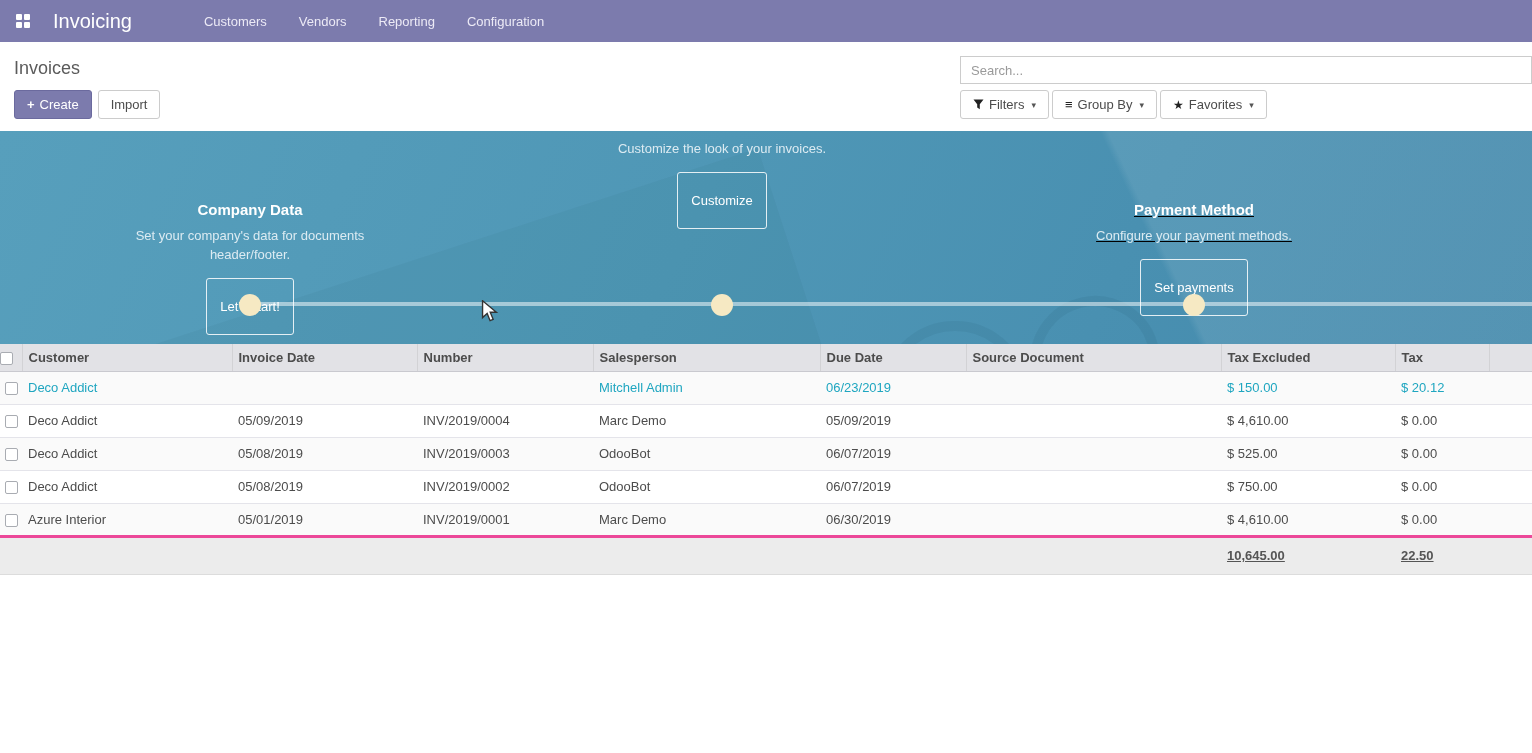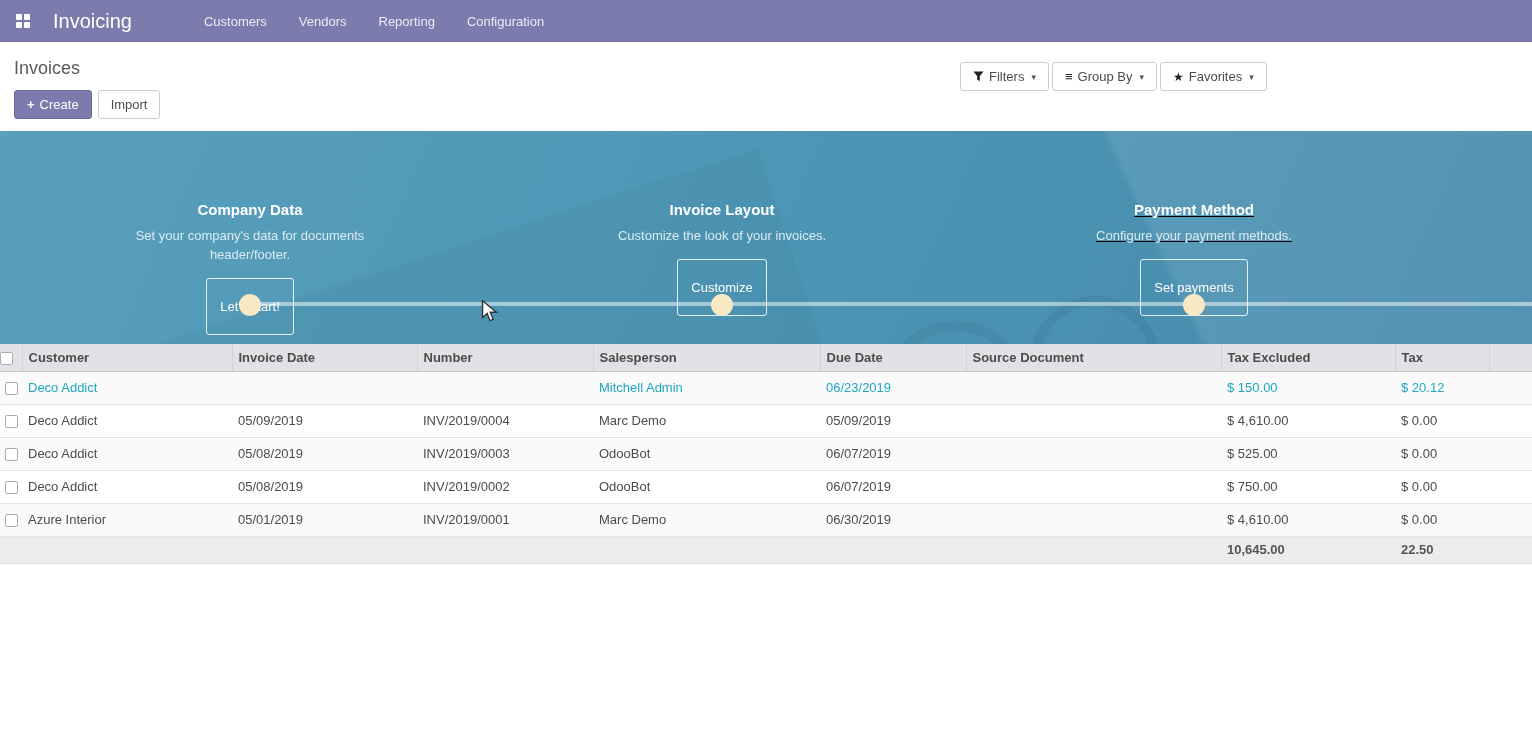--- a/index.html
+++ b/index.html
@@ -49,21 +49,21 @@
   
   table.listview { width:1532px; border-collapse:collapse; table-layout:fixed; font-size:13px; }
   .listview th { background:#e2e2e6; color:#4c4c4c; font-weight:bold; text-align:left; height:27px; padding:0 6px;
       border-right:1px solid rgba(0,0,0,0.07); border-bottom:1px solid #c9c9cf; }
   .listview th.num, .listview td.num { text-align:left; padding-right:7px; }
   .listview td { height:33px; padding:0 6px; color:#4c4c4c; border-bottom:1px solid #e4e4ea; background:#fff; overflow:hidden; white-space:nowrap; }
   .listview tr.stripe td { background:#fafafa; }
   .listview tr.row-highlight td { color:#1fa6c0; }
   .checkbox { display:inline-block; width:13px; height:13px; background:#fff; border:1px solid #a9acb2; border-radius:2px; vertical-align:middle; cursor:pointer; }
   .sel-cell { text-align:center; padding:0 !important; }
-  .listview tr.totals td { background:#ececec; height:27px; font-weight:bold; color:#555; border-bottom:1px solid #dcdcdc; border-top:1px solid #ec4899; }
+  .listview tr.totals td { background:#ececec; height:38px; font-weight:bold; color:#555; border-bottom:1px solid #dcdcdc; border-top:3px solid #ec4899;text-decoration:underline; }
 
   
   .cursor { position:absolute; left:481px; top:300px; z-index:50; pointer-events:none; }
 </style>
 </head>
 <body>
 
 <div class="navbar">
   <div class="apps-icon">
     <span></span>
@@ -87,20 +87,21 @@
   <div class="cp-buttons">
     <button class="btn btn-primary">
       <span class="plus-glyph">+</span>
       <span>Create</span>
     </button>
     <button class="btn">
       <span>Import</span>
     </button>
   </div>
   <div class="cp-right">
+    <input class="search-input" placeholder="Search..." style="">
     <div class="facet-buttons">
       <button class="btn facet-btn">
         <span style="display:inline-flex;">
           <svg width="11" height="11" viewBox="0 0 11 11">
               <path d="M0.5 0.5 H10.5 L6.8 5.3 V10.2 L4.2 8.6 V5.3 Z" fill="#222"></path>
             </svg>
         </span>
         <span>Filters</span>
         <span class="caret">▾</span>
       </button>
@@ -126,21 +127,20 @@
 
   <div class="step step-1">
     <div class="step-dot"></div>
     <div class="step-title">Company Data</div>
     <div class="step-desc">Set your company's data for documents header/footer.</div>
     <button class="step-btn">Let's start!</button>
   </div>
 
   <div class="step step-2">
     <div class="step-dot"></div>
-    <div class="step-title">Invoice Layout</div>
     <div class="step-desc">Customize the look of your invoices.</div>
     <button class="step-btn">Customize</button>
   </div>
 
   <div class="step step-3">
     <div class="step-dot"></div>
     <div class="step-title">Payment Method</div>
     <div class="step-desc">Configure your payment methods.</div>
     <button class="step-btn">Set payments</button>
   </div>

